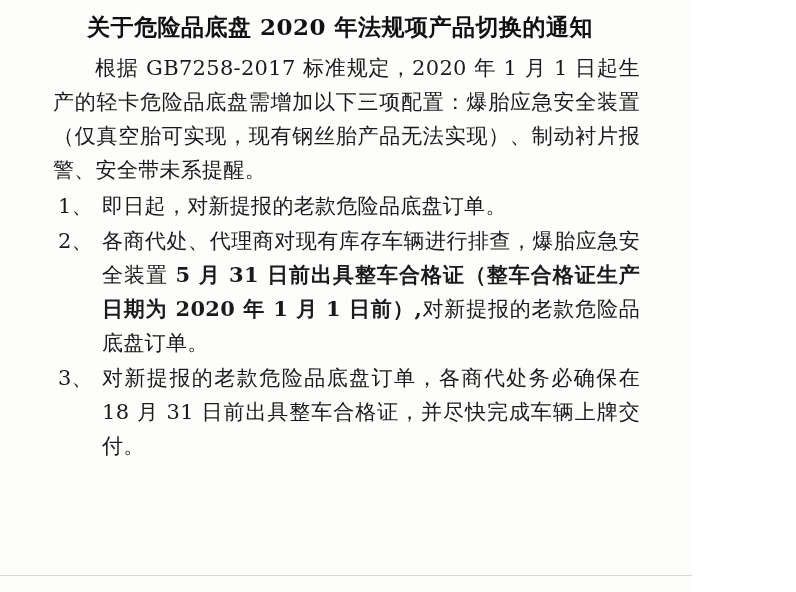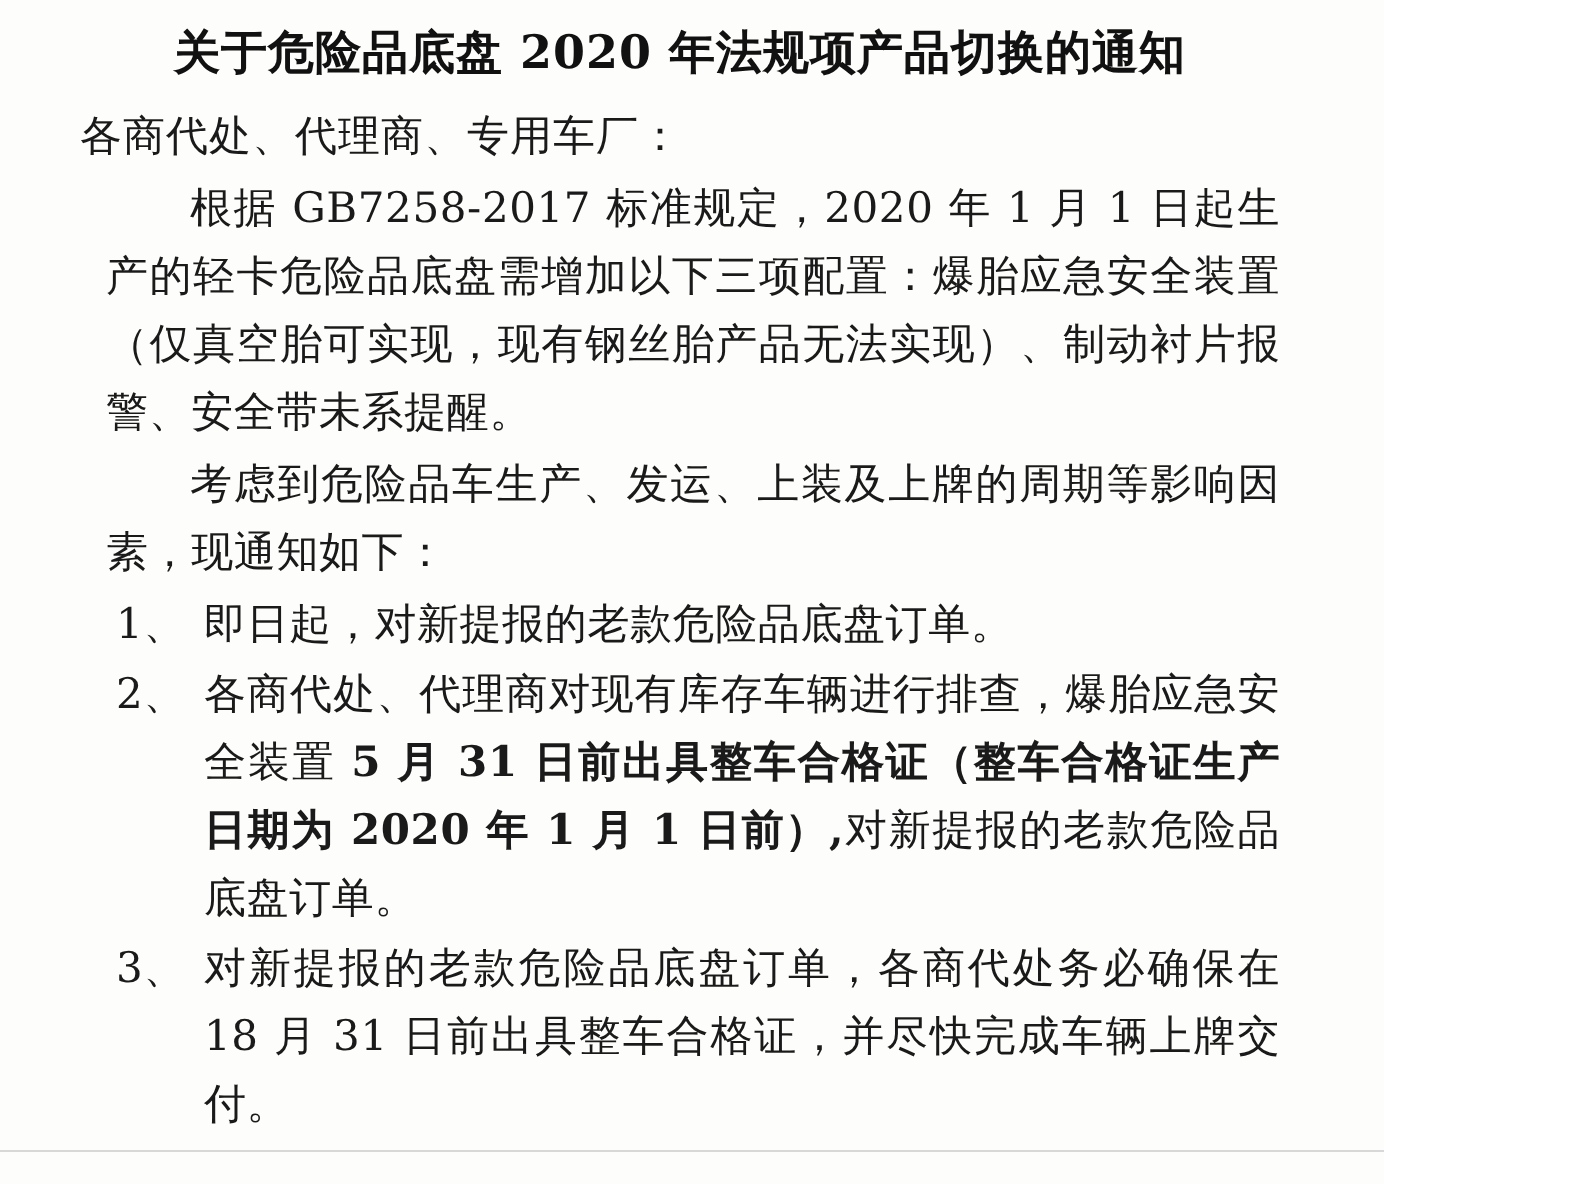--- a/index.html
+++ b/index.html
@@ -82,26 +82,24 @@
     background: #d8d8d8;
   }
 </style>
 </head>
 <body>
 
 <div class="page">
 
   <div class="doc-title">关于危险品底盘 2020 年法规项产品切换的通知</div>
 
-  <div class="salutation">各商代处、代理商、专用车厂：</div>
 
   <p class="body-par">根据 GB7258-2017 标准规定，2020 年 1 月 1 日起生产的轻卡危险品底盘需增加以下三项配置：爆胎应急安全装置（仅真空胎可实现，现有钢丝胎产品无法实现）、制动衬片报警、安全带未系提醒。</p>
 
 
-  <p class="body-par">考虑到危险品车生产、发运、上装及上牌的周期等影响因素，现通知如下：</p>
 
   <ul class="numbered-list">
     <li>
       <span class="li-num">1、</span>
       <span class="li-text"><span>即日起，对新提报的老款危险品底盘订单。</span><span class="bold-seg"></span><span></span></span>
     </li>
     <li>
       <span class="li-num">2、</span>
       <span class="li-text"><span>各商代处、代理商对现有库存车辆进行排查，爆胎应急安全装置 </span><span class="bold-seg">5 月 31 日前出具整车合格证（整车合格证生产日期为 2020 年 1 月 1 日前）,</span><span>对新提报的老款危险品底盘订单。</span></span>
     </li>

